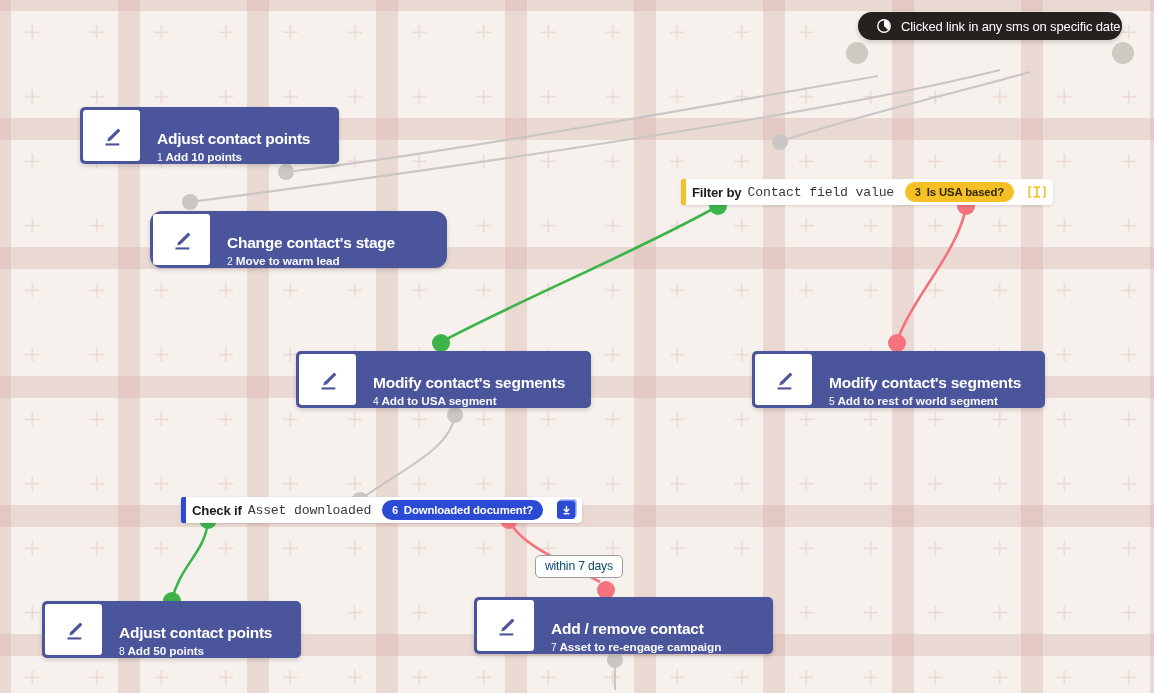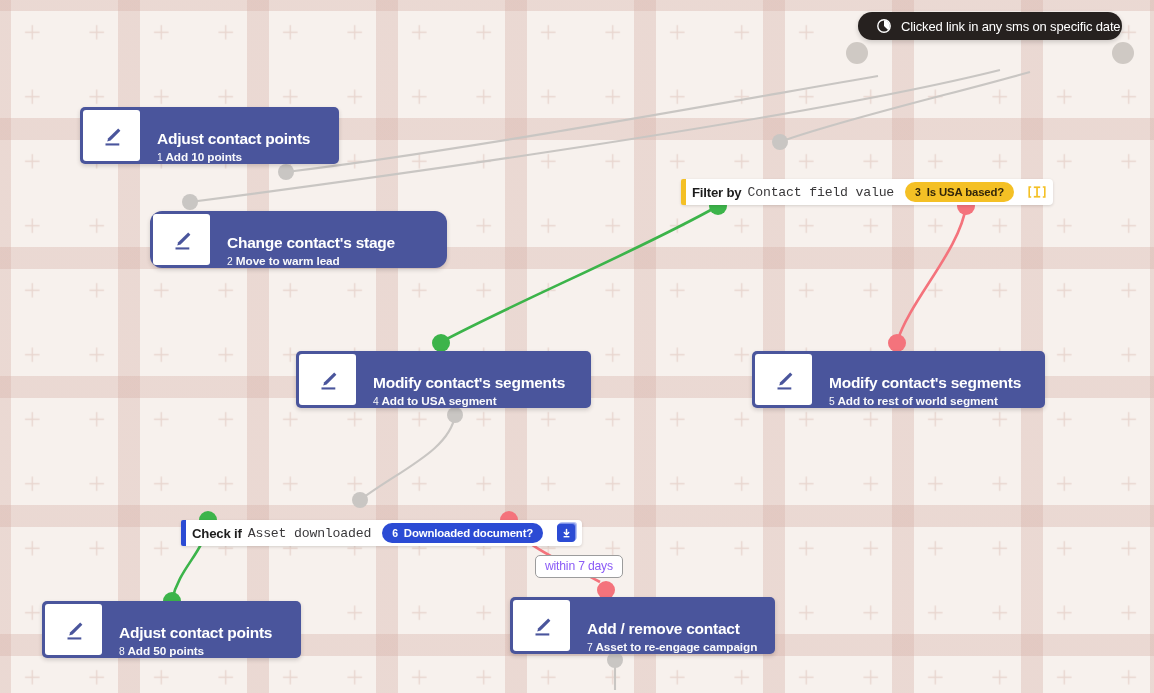--- a/index.html
+++ b/index.html
@@ -178,21 +178,21 @@
     box-shadow: 1px -1px 0 0 #7d92e8, 2px -2px 0 0 #b9c5f3;
   }
 
   
   .edge-label {
     position: absolute;
     background: #ffffff;
     border: 1px solid #9c9c9c;
     border-radius: 5px;
     font-size: 12.2px;
-    color: #8b5cf6;
+    color: #0c4a6e;
     letter-spacing: -0.2px;
     padding: 3px 9px 4px;
     z-index: 6;
     white-space: nowrap;
   }
 </style>
 </head>
 <body>
 
 <div id="canvas">
@@ -339,21 +339,21 @@
     </div>
     <div class="body">
       <div class="title">Modify contact's segments</div>
       <div class="sub">
         <span class="num">5</span>
         <span>Add to rest of world segment</span>
       </div>
     </div>
   </div>
 
-  <div class="strip" style="left:181px; top:520px;">
+  <div class="strip" style="left:181px; top:497px;">
     <div class="accent" style="background:#2b4bd4;"></div>
     <span class="kw">Check if</span>
     <span class="val">Asset downloaded</span>
     <span class="badge blue">
       <span class="bnum">6</span>
       <span>Downloaded document?</span>
     </span>
     <span class="tail-icon">
       <span class="blue-sq">
         <svg width="11" height="11" viewBox="0 0 11 11">
@@ -375,21 +375,21 @@
     </div>
     <div class="body">
       <div class="title">Adjust contact points</div>
       <div class="sub">
         <span class="num">8</span>
         <span>Add 50 points</span>
       </div>
     </div>
   </div>
 
-  <div class="node" style="left:474px; top:597px; width:265px;margin-left:36px;">
+  <div class="node" style="left:474px; top:597px; width:299px;">
     <div class="icon-box">
       <svg width="26" height="26" viewBox="0 0 26 26">
         <path d="M19.2 5.6 L21.4 7.8 L11.6 17.6 L8.2 18.6 L9.2 15.2 Z" fill="#4a559c"></path>
         <rect x="6.5" y="20.4" width="13.8" height="2.1" fill="#4a559c"></rect>
       </svg>
     </div>
     <div class="body">
       <div class="title">Add / remove contact</div>
       <div class="sub">
         <span class="num">7</span>

